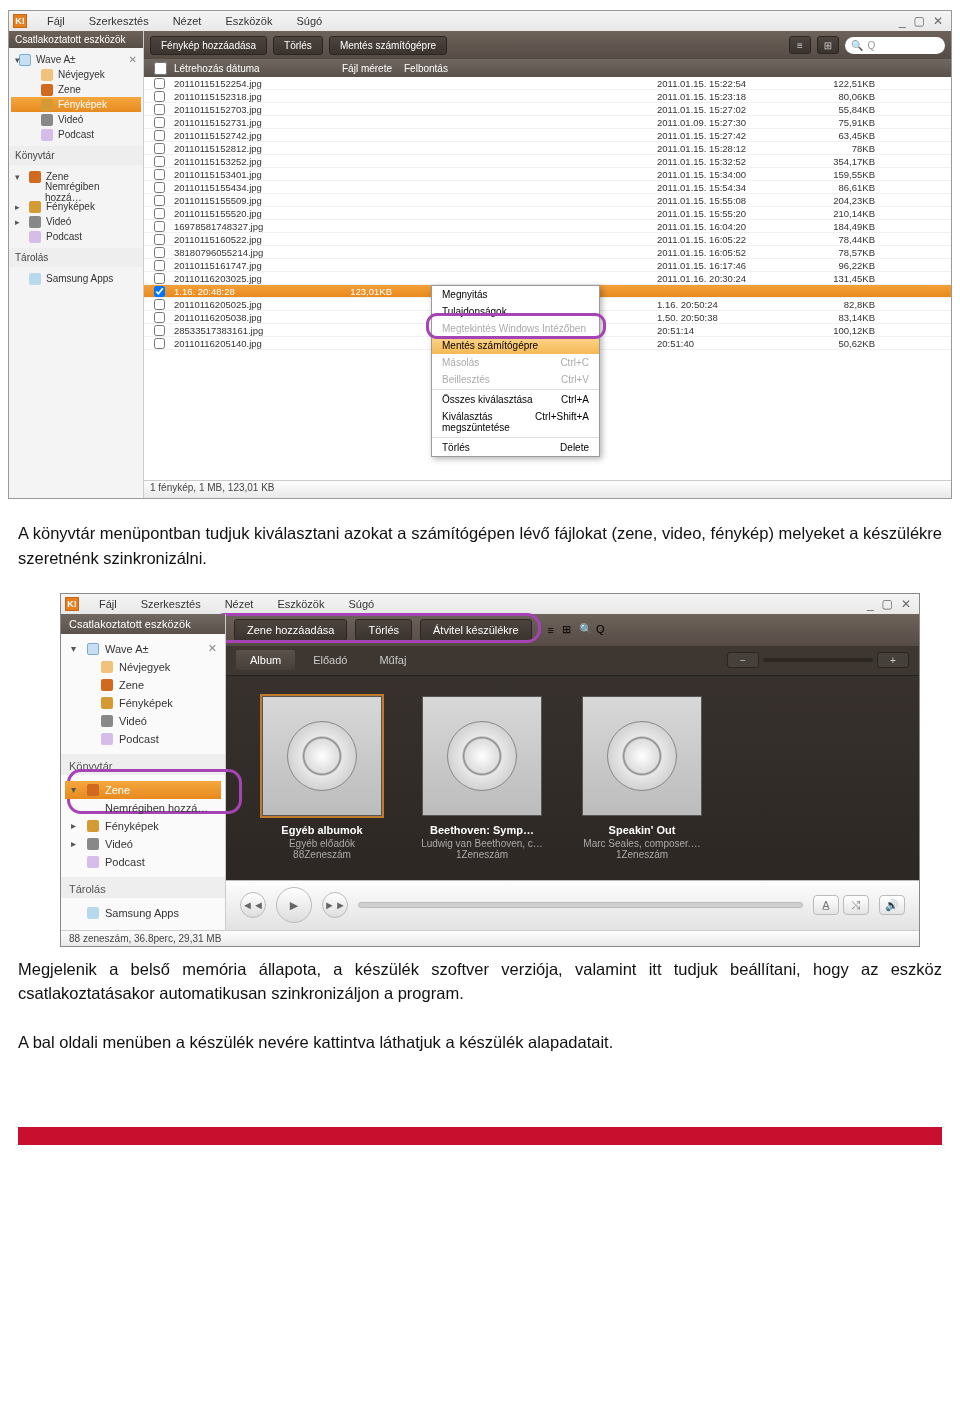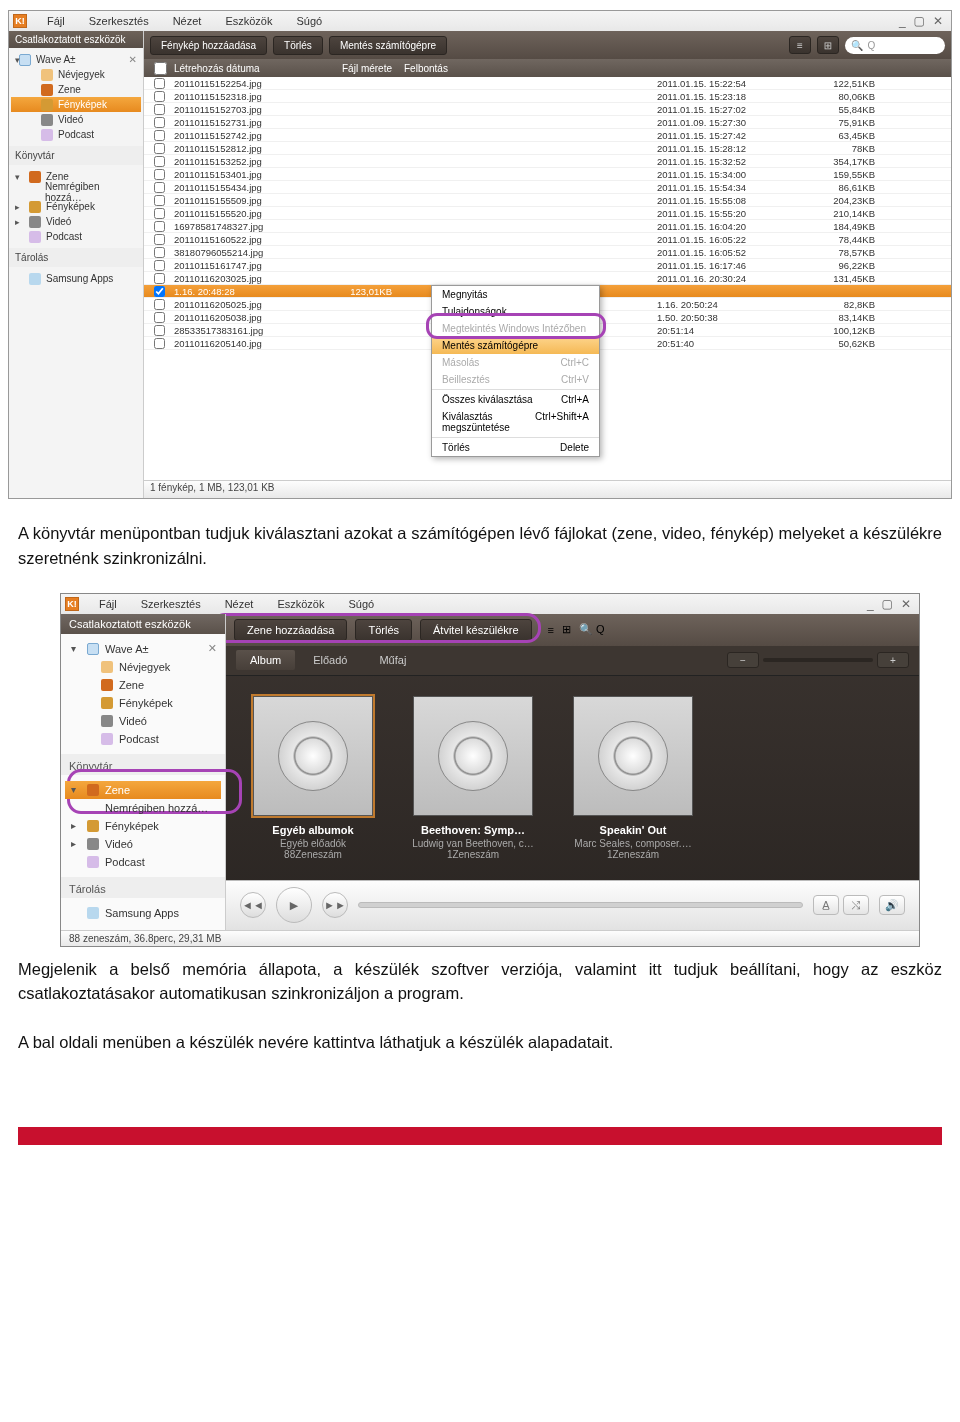--- a/index.html
+++ b/index.html
@@ -70,21 +70,21 @@
   .w2-item.selected{background:linear-gradient(#f4a73e,#e78a1f);color:#fff;}
   .w2-library-ring{position:absolute;left:6px;width:175px;height:45px;border:3px solid #a643b5;border-radius:14px;pointer-events:none;}
   .w2-content{flex:1;background:linear-gradient(#3b3430,#2a2522);display:flex;flex-direction:column;}
   .w2-toolbar1{background:linear-gradient(#6e635b,#554b44);display:flex;align-items:center;padding:5px 8px;gap:8px;height:32px;}
   .w2-toolbar1 .btn{background:linear-gradient(#4d443e,#3a332e);color:#fff;font-size:11px;padding:4px 12px;border:1px solid #2b2622;border-radius:3px;}
   .w2-tabs{background:#3d3631;display:flex;align-items:center;padding:4px 10px;gap:4px;height:30px;border-bottom:1px solid #222;}
   .w2-tab{color:#ccc;padding:4px 14px;font-size:11px;border-radius:2px;}
   .w2-tab.active{background:linear-gradient(#5a514a,#473f39);color:#fff;}
   .w2-tabs .spacer{flex:1;}
   .w2-pill{width:32px;height:16px;background:#46403a;border:1px solid #2b2622;border-radius:3px;color:#ccc;font-size:10px;display:flex;align-items:center;justify-content:center;}
-  .albums{flex:1;display:flex;gap:30px;padding:20px 22px;align-items:flex-start;}
+  .albums{flex:1;display:flex;gap:30px;padding:20px 22px;align-items:flex-start;margin-left:9px;}
   .album{width:130px;text-align:center;color:#ddd;font-size:11px;}
   .album .cover{width:120px;height:120px;background:linear-gradient(#d8d8d8,#bcbcbc);border:1px solid #555;margin:0 auto 8px;position:relative;display:flex;align-items:center;justify-content:center;}
   .album .disc{width:70px;height:70px;border-radius:50%;background:radial-gradient(circle,#fff 0%,#ddd 35%,#888 38%,#e8e8e8 42%,#bcbcbc 100%);border:1px solid #888;}
   .album .cover.first{outline:2px solid #c07a2e;}
   .album .title{color:#fff;font-weight:bold;margin-bottom:2px;white-space:nowrap;overflow:hidden;text-overflow:ellipsis;}
   .album .sub{color:#aaa;font-size:10px;white-space:nowrap;overflow:hidden;text-overflow:ellipsis;}
   .player{height:50px;background:linear-gradient(#fdfdfd,#e2e2e2);border-top:1px solid #bbb;display:flex;align-items:center;padding:0 14px;gap:10px;}
   .pbtn{width:26px;height:26px;border-radius:50%;border:1px solid #bbb;background:linear-gradient(#fff,#ddd);display:flex;align-items:center;justify-content:center;color:#666;}
   .pbtn.play{width:36px;height:36px;}
   .progress{flex:1;height:6px;background:#d0d0d0;border:1px solid #bbb;border-radius:3px;}

